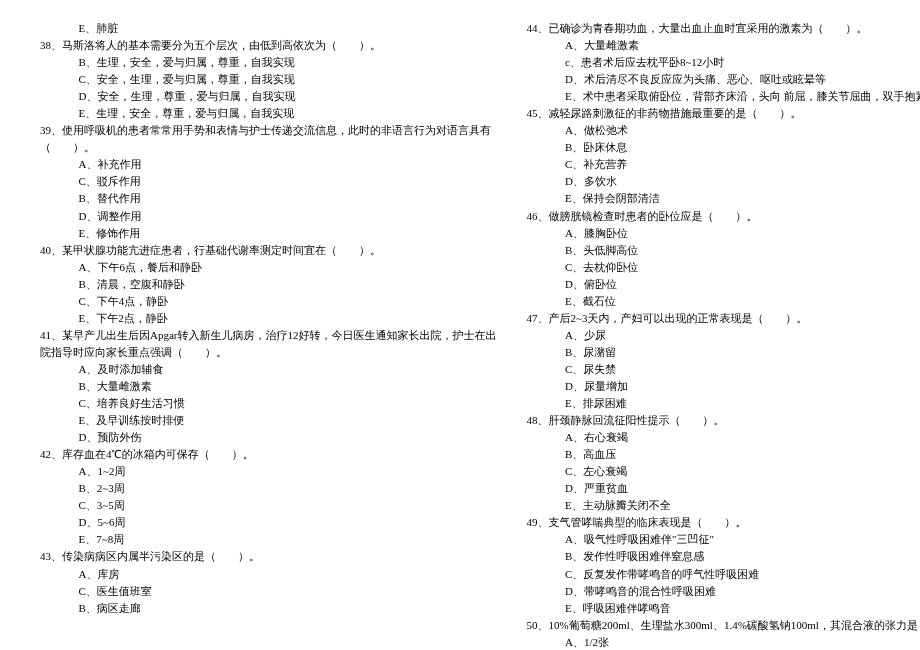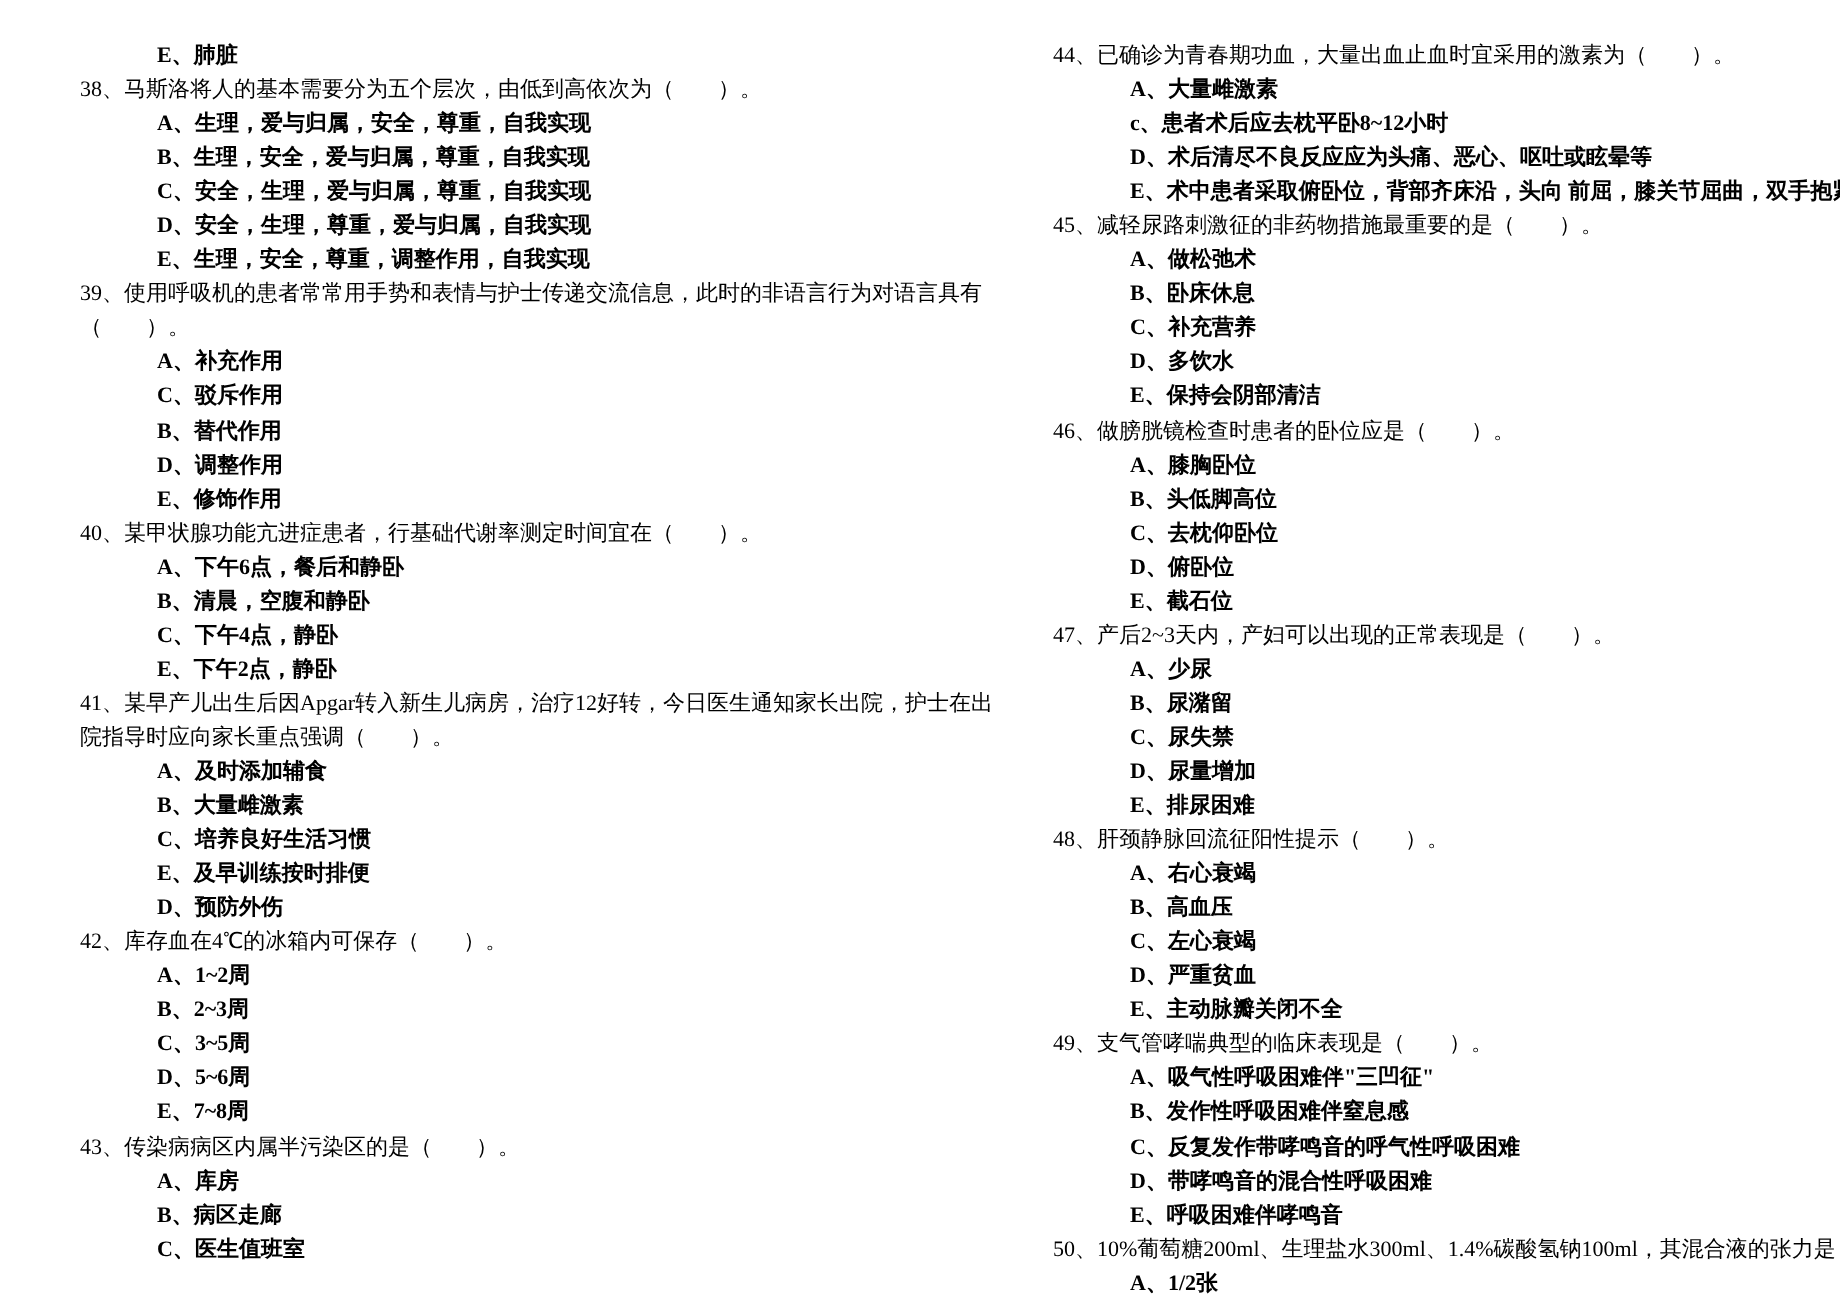--- a/index.html
+++ b/index.html
@@ -15,36 +15,35 @@
   }
   .page-wrap {
     display: flex;
     gap: 30px;
   }
   .col {
     flex: 1;
     line-height: 1.55;
   }
   .q-line { white-space: pre; }
-  .opt { padding-left: 3.5em; white-space: pre; font-weight: bold; }
+  .opt { padding-left: 3.5em; white-space: pre; }
 </style>
 </head>
 <body>
 
 <div class="page-wrap">
 
   <div class="col">
     <div class="opt">E、肺脏</div>
 
     <div class="q-line">38、马斯洛将人的基本需要分为五个层次，由低到高依次为（　　）。</div>
-    <div class="opt">A、生理，爱与归属，安全，尊重，自我实现</div>
     <div class="opt">B、生理，安全，爱与归属，尊重，自我实现</div>
     <div class="opt">C、安全，生理，爱与归属，尊重，自我实现</div>
     <div class="opt">D、安全，生理，尊重，爱与归属，自我实现</div>
-    <div class="opt">E、生理，安全，尊重，调整作用，自我实现</div>
+    <div class="opt">E、生理，安全，尊重，爱与归属，自我实现</div>
 
     <div class="q-line">39、使用呼吸机的患者常常用手势和表情与护士传递交流信息，此时的非语言行为对语言具有</div>
     <div class="q-line">（　　）。</div>
     <div class="opt">A、补充作用</div>
     <div class="opt">C、驳斥作用</div>
     <div class="opt">B、替代作用</div>
     <div class="opt">D、调整作用</div>
     <div class="opt">E、修饰作用</div>
 
     <div class="q-line">40、某甲状腺功能亢进症患者，行基础代谢率测定时间宜在（　　）。</div>
@@ -63,22 +62,22 @@
 
     <div class="q-line">42、库存血在4℃的冰箱内可保存（　　）。</div>
     <div class="opt">A、1~2周</div>
     <div class="opt">B、2~3周</div>
     <div class="opt">C、3~5周</div>
     <div class="opt">D、5~6周</div>
     <div class="opt">E、7~8周</div>
 
     <div class="q-line">43、传染病病区内属半污染区的是（　　）。</div>
     <div class="opt">A、库房</div>
+    <div class="opt">C、医生值班室</div>
     <div class="opt">B、病区走廊</div>
-    <div class="opt">C、医生值班室</div>
 
   </div>
 
   <div class="col">
     <div class="q-line">44、已确诊为青春期功血，大量出血止血时宜采用的激素为（　　）。</div>
     <div class="opt">A、大量雌激素</div>
     <div class="opt">c、患者术后应去枕平卧8~12小时</div>
     <div class="opt">D、术后清尽不良反应应为头痛、恶心、呕吐或眩晕等</div>
     <div class="opt">E、术中患者采取俯卧位，背部齐床沿，头向 前屈，膝关节屈曲，双手抱紧膝部的姿势</div>
 

